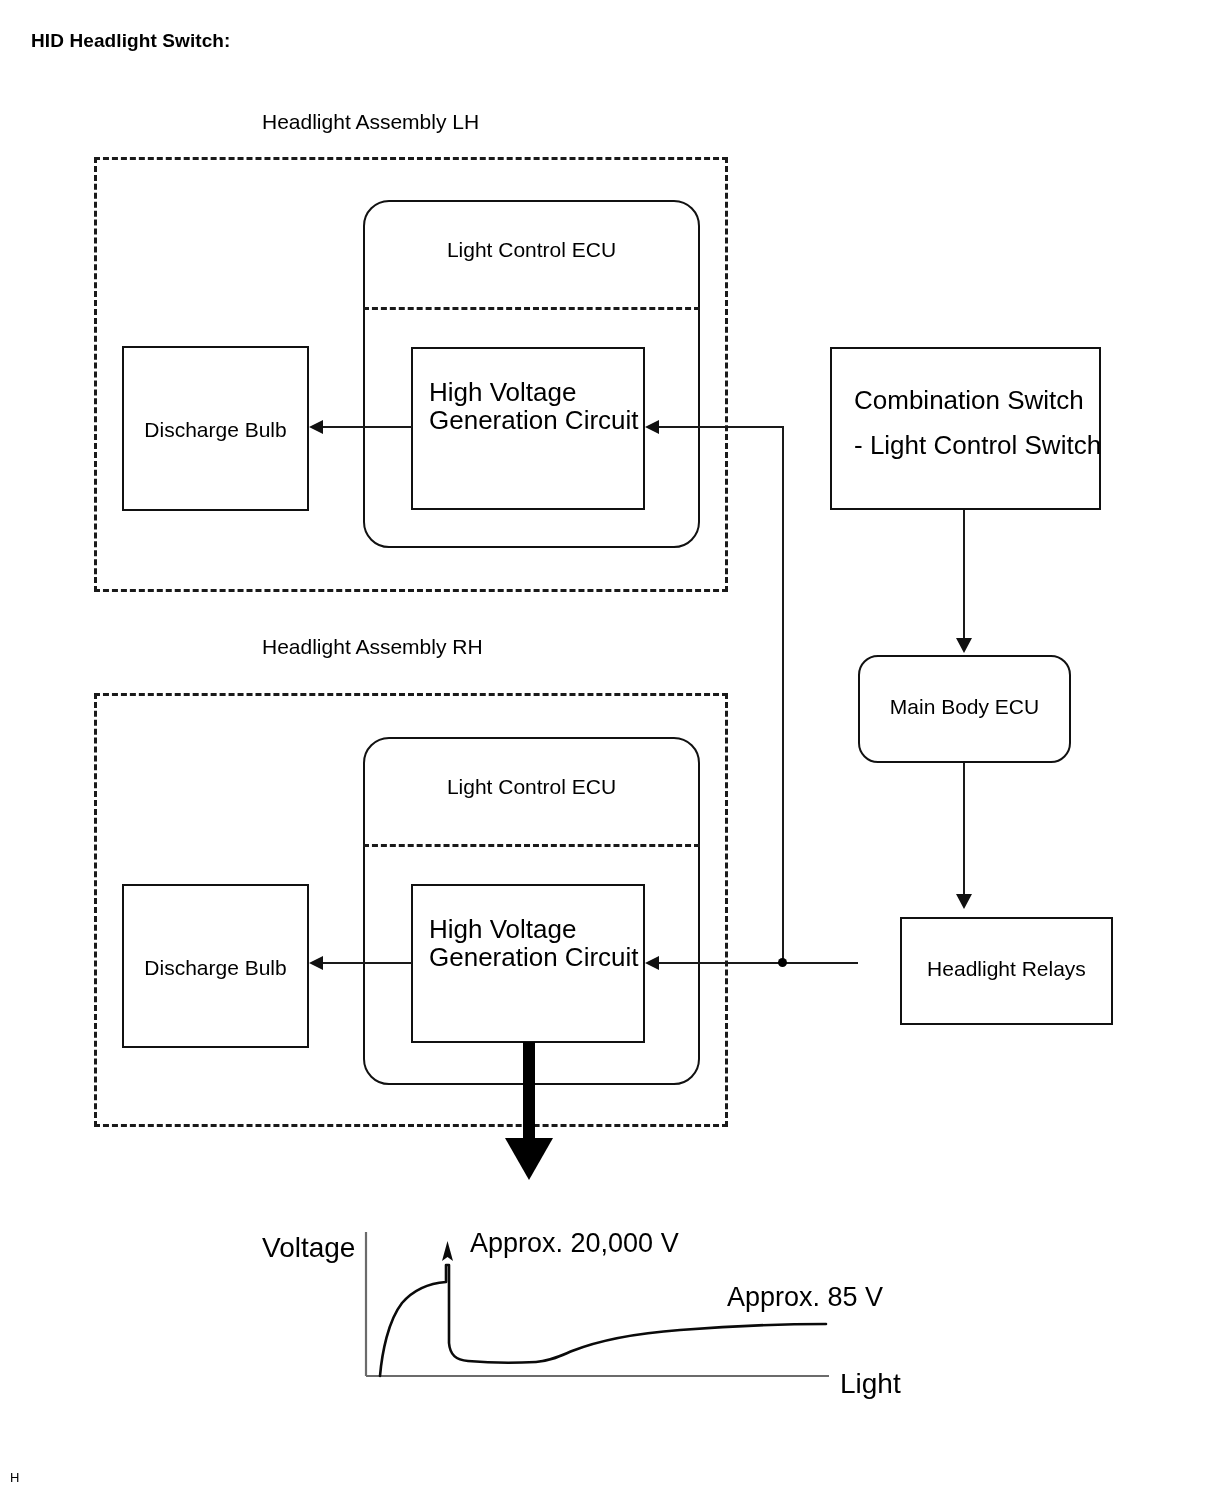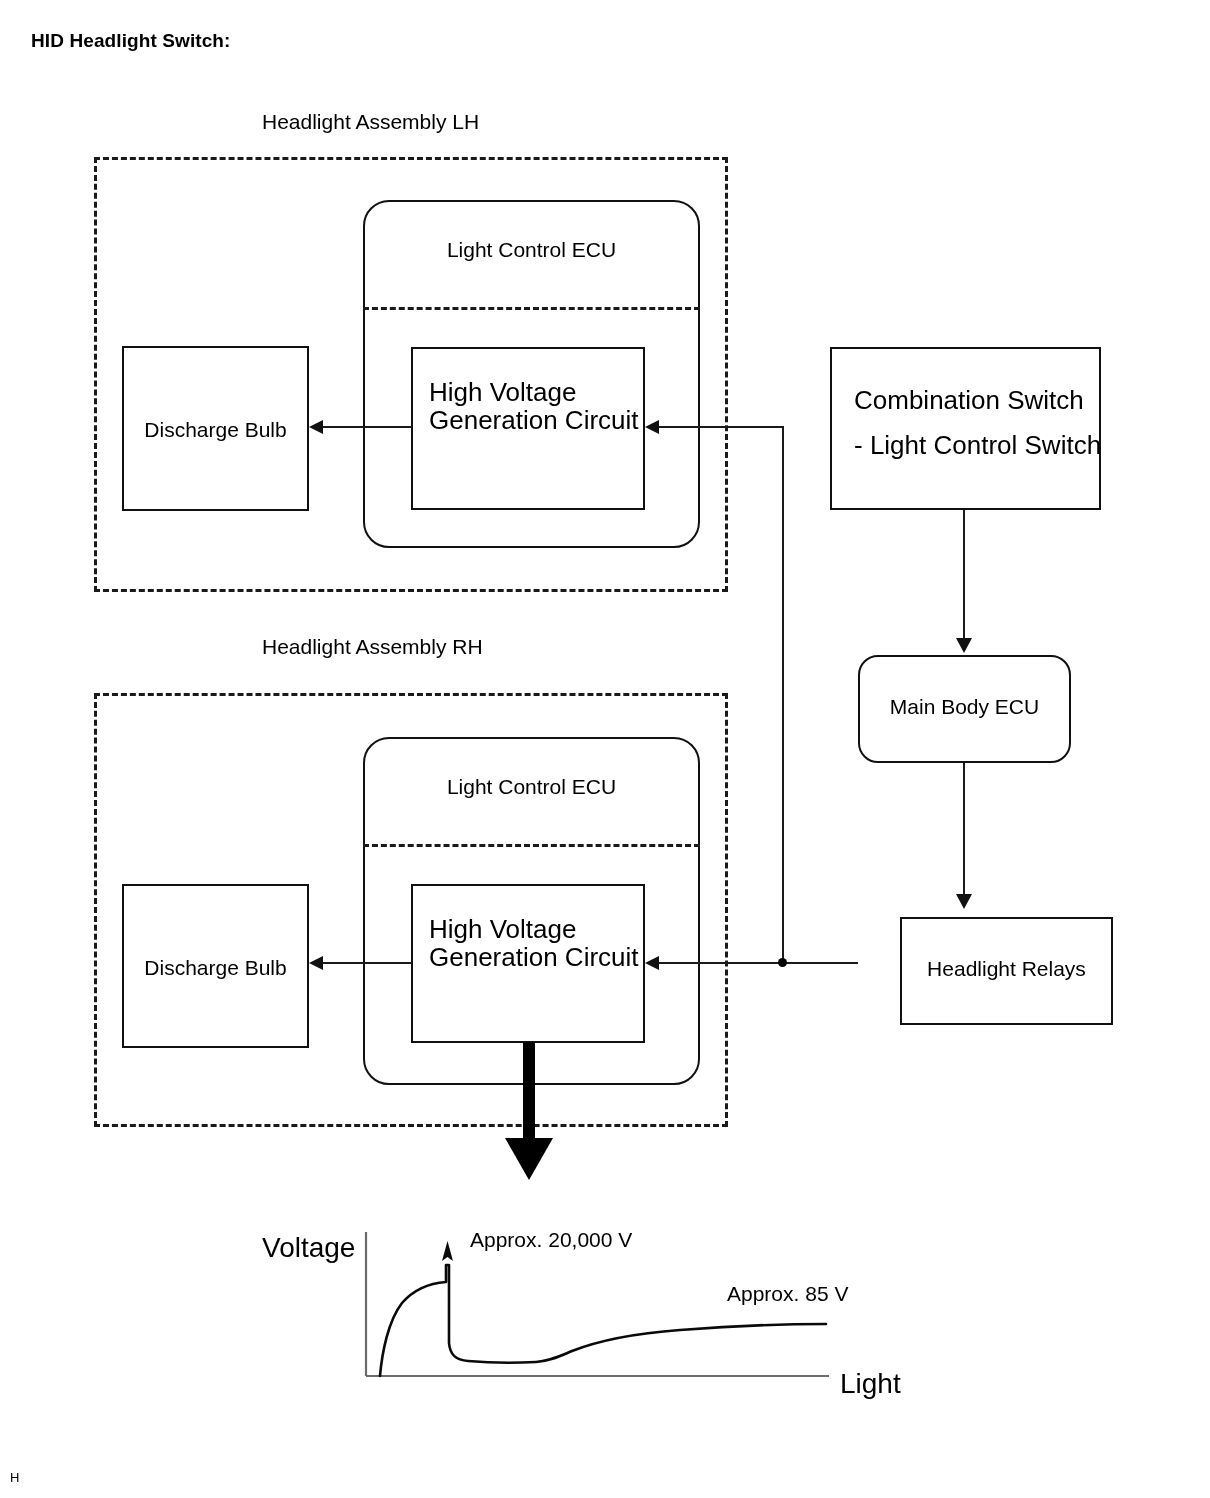--- a/index.html
+++ b/index.html
@@ -124,21 +124,21 @@
     border-top: 42px solid #000000;
   }
 
   .graph-axis-label {
     position: absolute;
     font-size: 28px;
     white-space: nowrap;
   }
   .graph-annotation {
     position: absolute;
-    font-size: 21px;
+    font-size: 27px;
     white-space: nowrap;
     text-align: right;
   }
 
   #footer-mark {
     left: 10px;
     top: 1470px;
     font-size: 13px;
   }
 </style>

